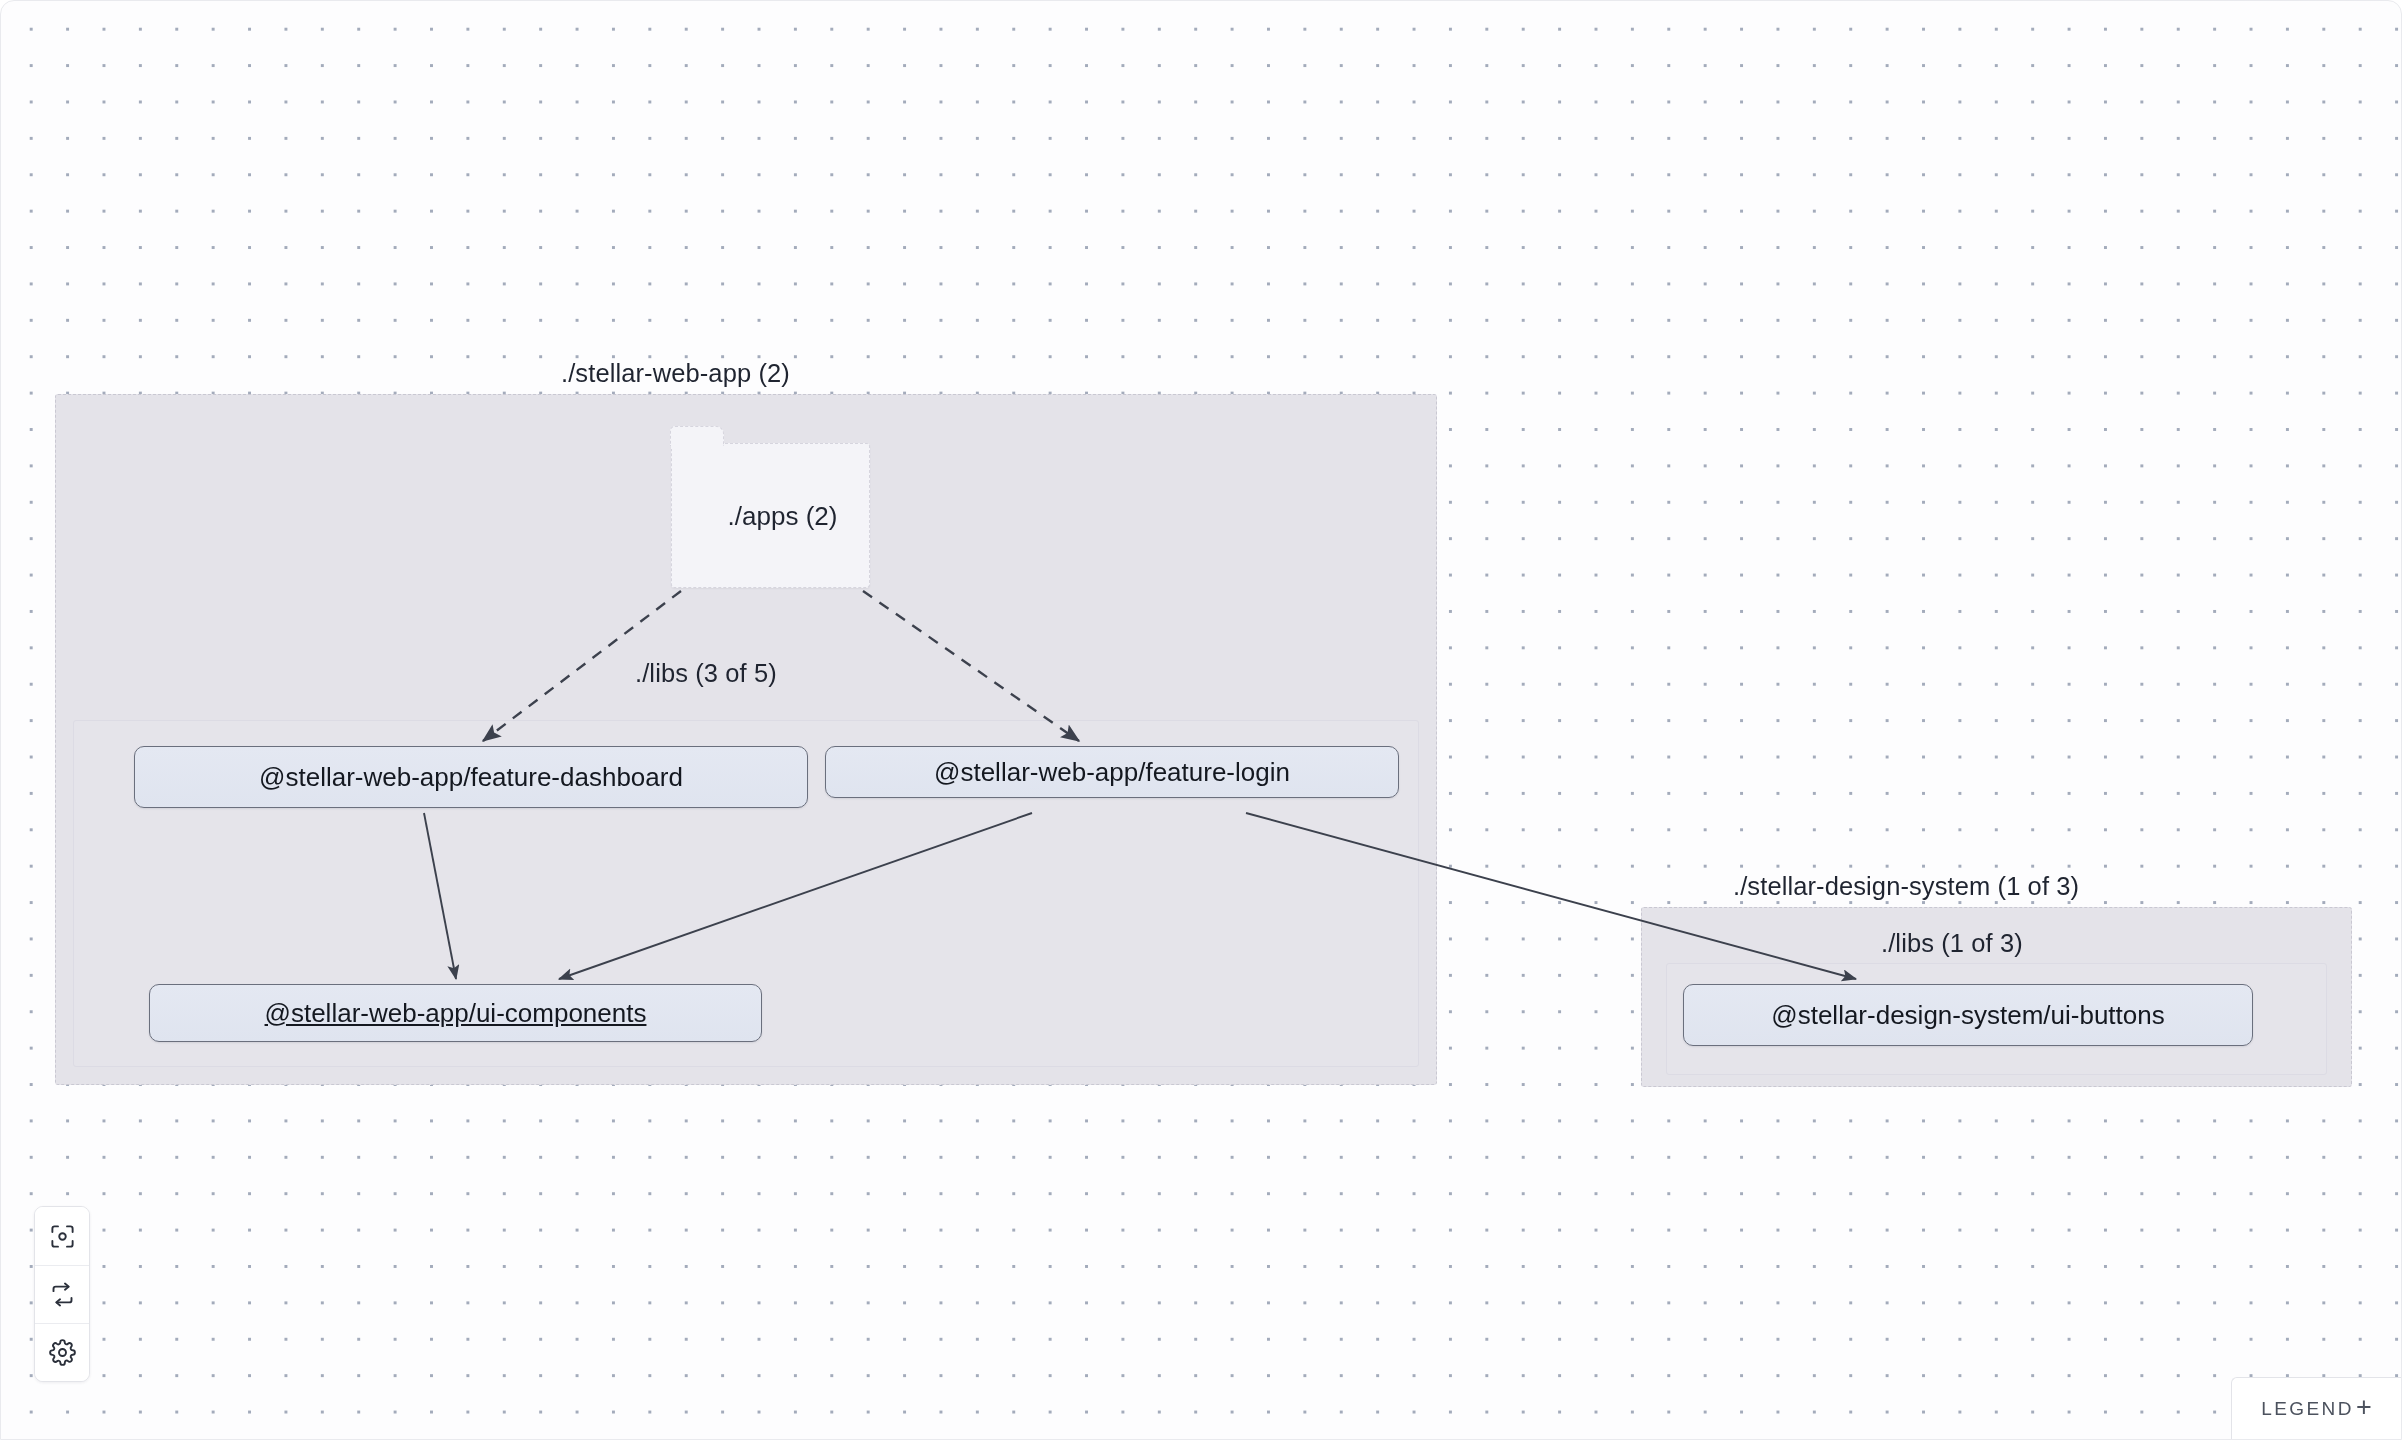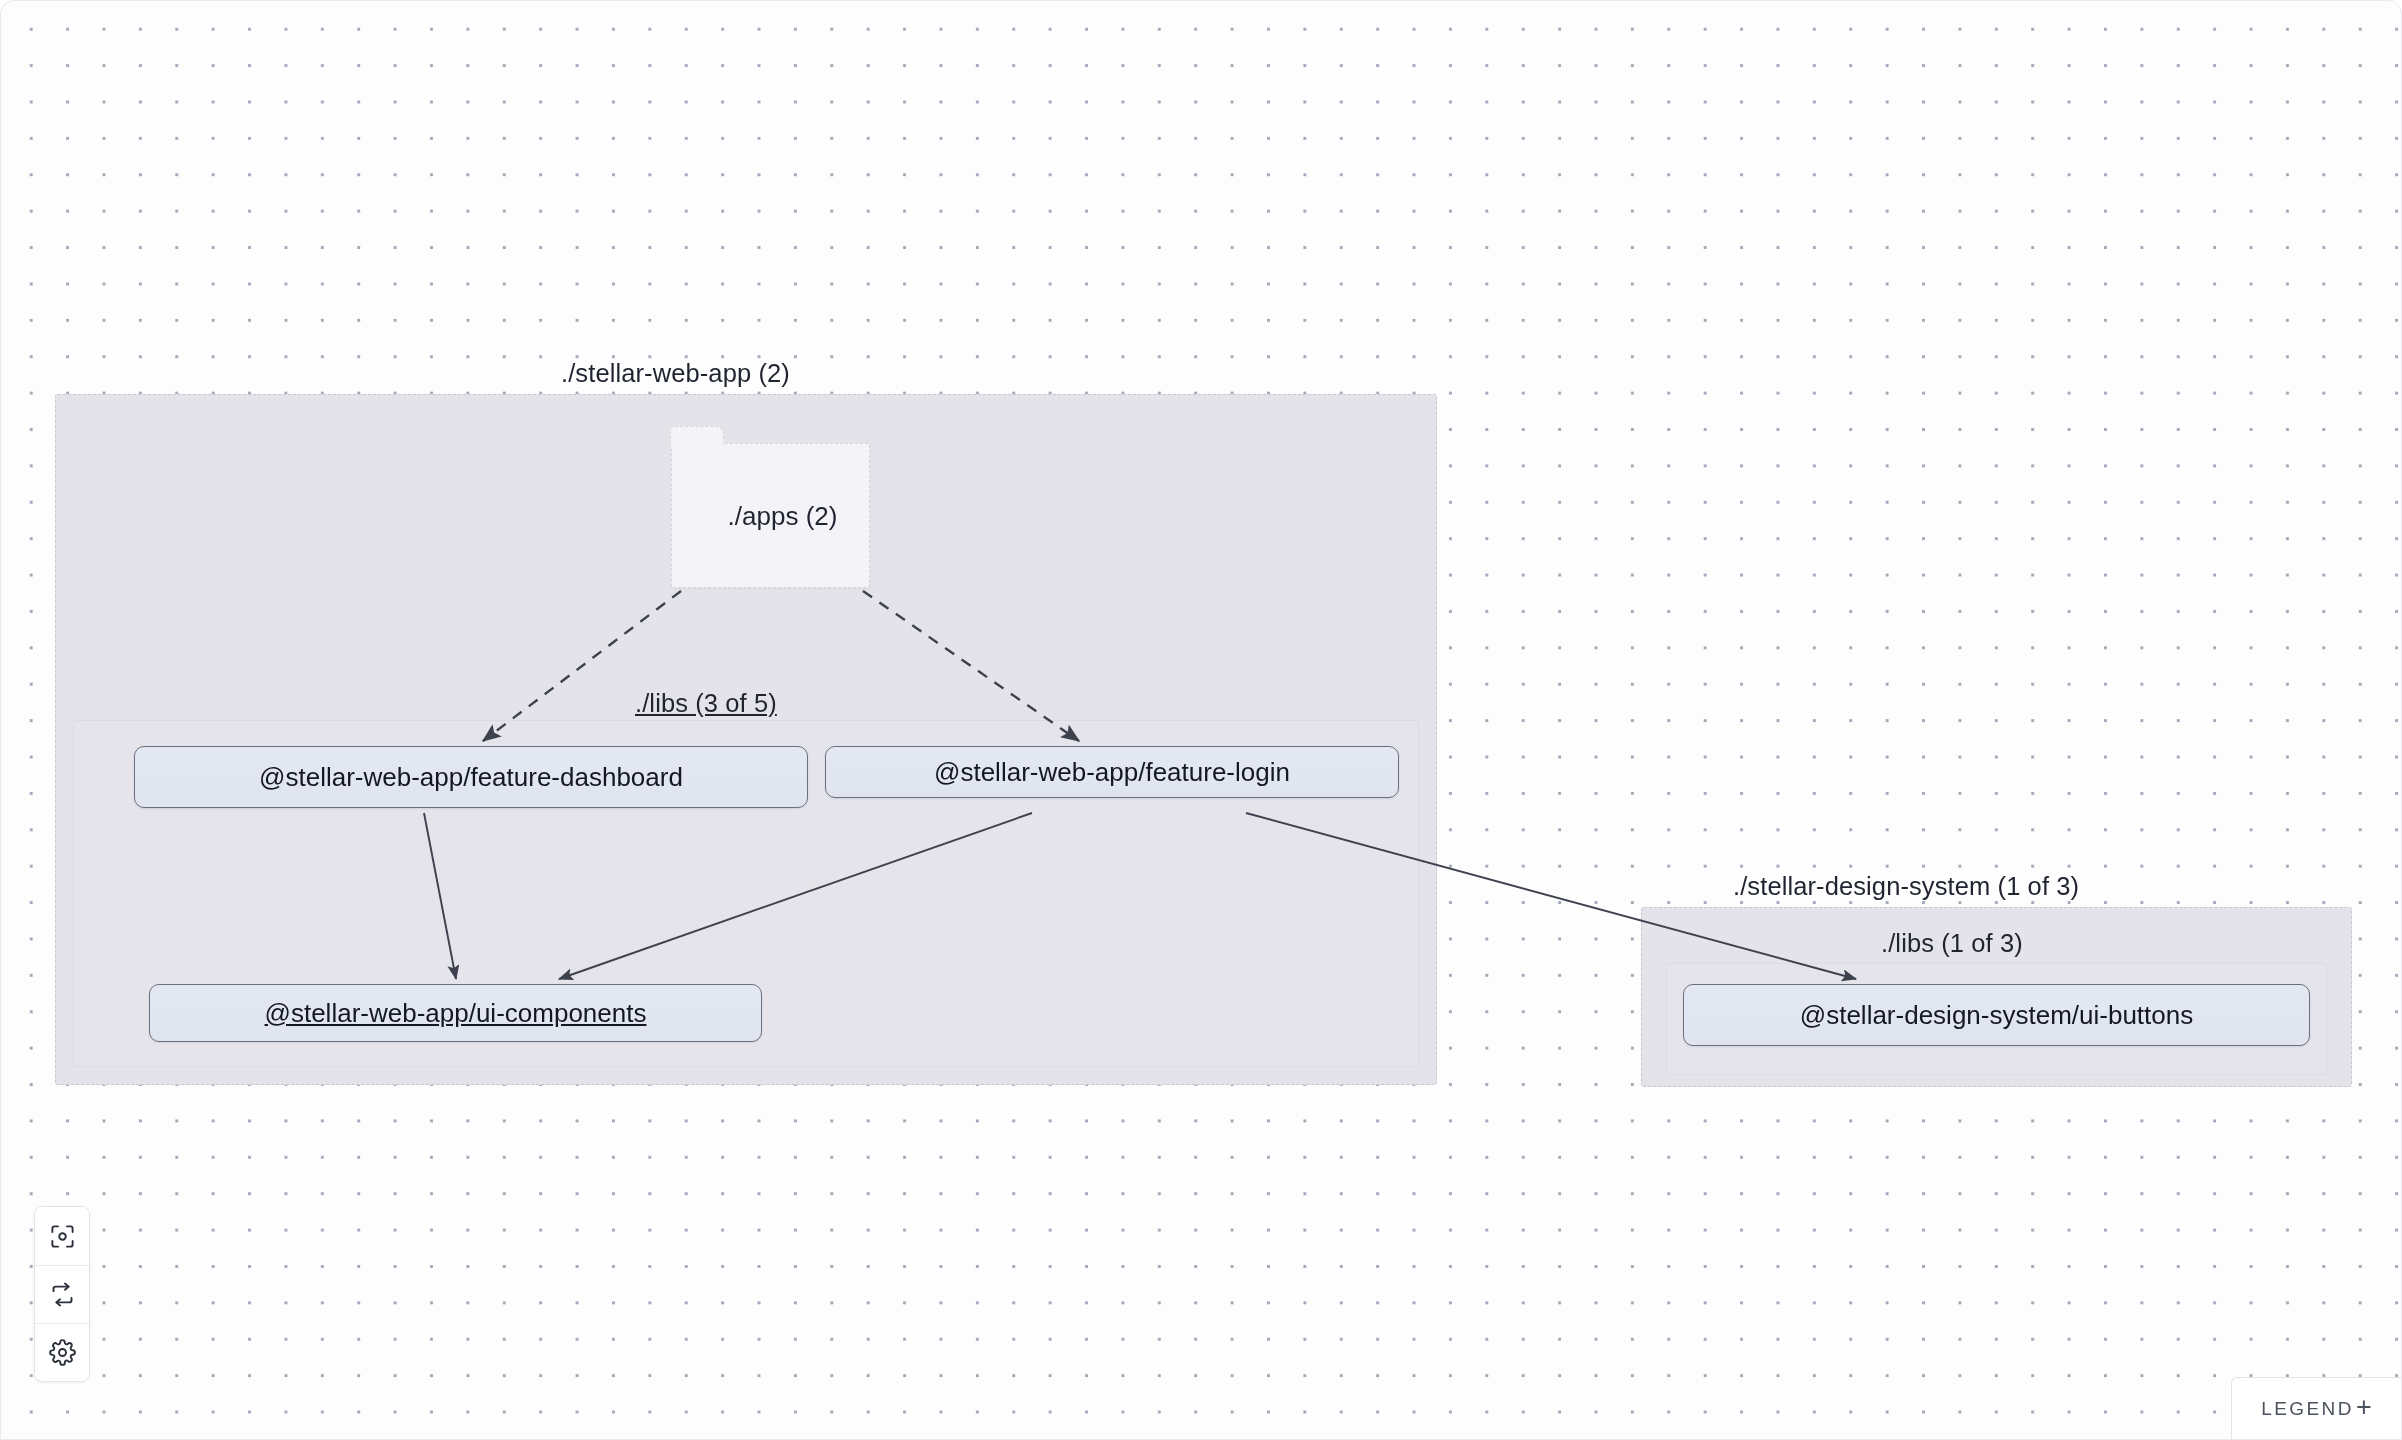--- a/index.html
+++ b/index.html
@@ -166,21 +166,21 @@
 </style>
 </head>
 <body>
 
 <div id="canvas">
 
   <div>
     <div class="group-label" style="left:560px; top:360px;">./stellar-web-app (2)</div>
     <div class="group" style="left:54px; top:393px; width:1382px; height:691px;"></div>
 
-    <div class="group-label" style="left:634px; top:690px;text-decoration:underline;">./libs (3 of 5)</div>
+    <div class="group-label" style="left:634px; top:660px;">./libs (3 of 5)</div>
     <div class="subgroup" style="left:72px; top:719px; width:1346px; height:347px;"></div>
   </div>
 
   <div>
     <div class="group-label" style="left:1732px; top:873px;">./stellar-design-system (1 of 3)</div>
     <div class="group" style="left:1640px; top:906px; width:711px; height:180px;"></div>
 
     <div class="group-label" style="left:1880px; top:930px;">./libs (1 of 3)</div>
     <div class="subgroup" style="left:1665px; top:962px; width:661px; height:112px;"></div>
   </div>
@@ -213,21 +213,21 @@
   </div>
 
   <div class="node" style="left:824px; top:745px; width:574px; height:52px;">
     <span>@stellar-web-app/feature-login</span>
   </div>
 
   <div class="node" style="left:148px; top:983px; width:613px; height:58px;text-decoration:underline;">
     <span>@stellar-web-app/ui-components</span>
   </div>
 
-  <div class="node" style="left:1682px; top:983px; width:627px; height:62px;">
+  <div class="node" style="left:1682px; top:983px; width:570px; height:62px;">
     <span>@stellar-design-system/ui-buttons</span>
   </div>
 
   <div id="controls">
     <div class="ctl-btn">
       <span>
         <svg width="27" height="27" viewBox="0 0 24 24" fill="none" stroke="#2b303b" stroke-width="1.7" stroke-linecap="round" stroke-linejoin="round">
           <path d="M3 8V5a2 2 0 0 1 2-2h3"></path>
           <path d="M16 3h3a2 2 0 0 1 2 2v3"></path>
           <path d="M21 16v3a2 2 0 0 1-2 2h-3"></path>

